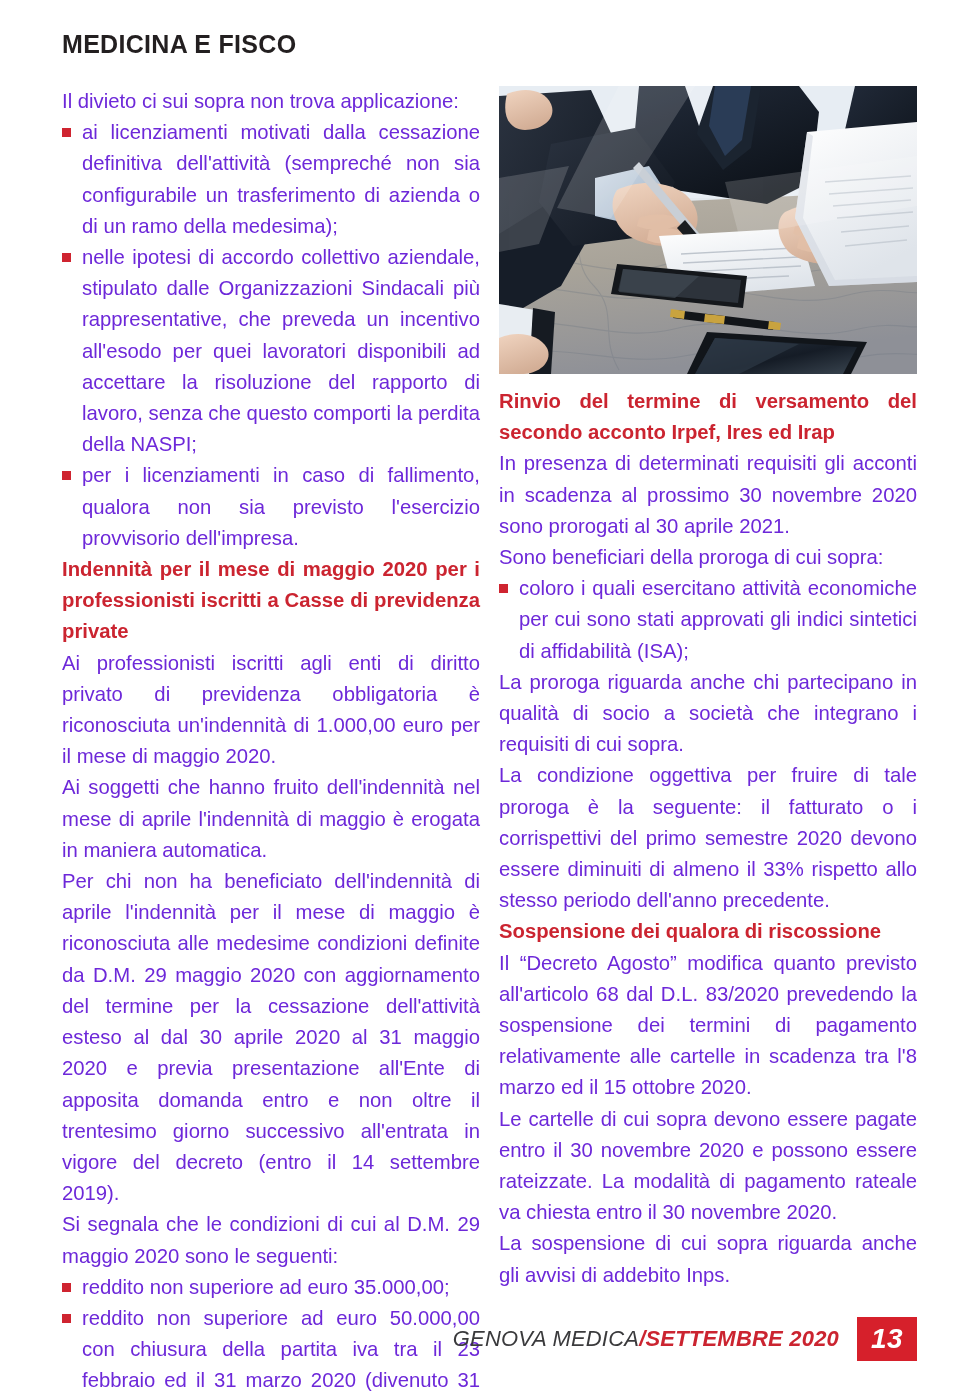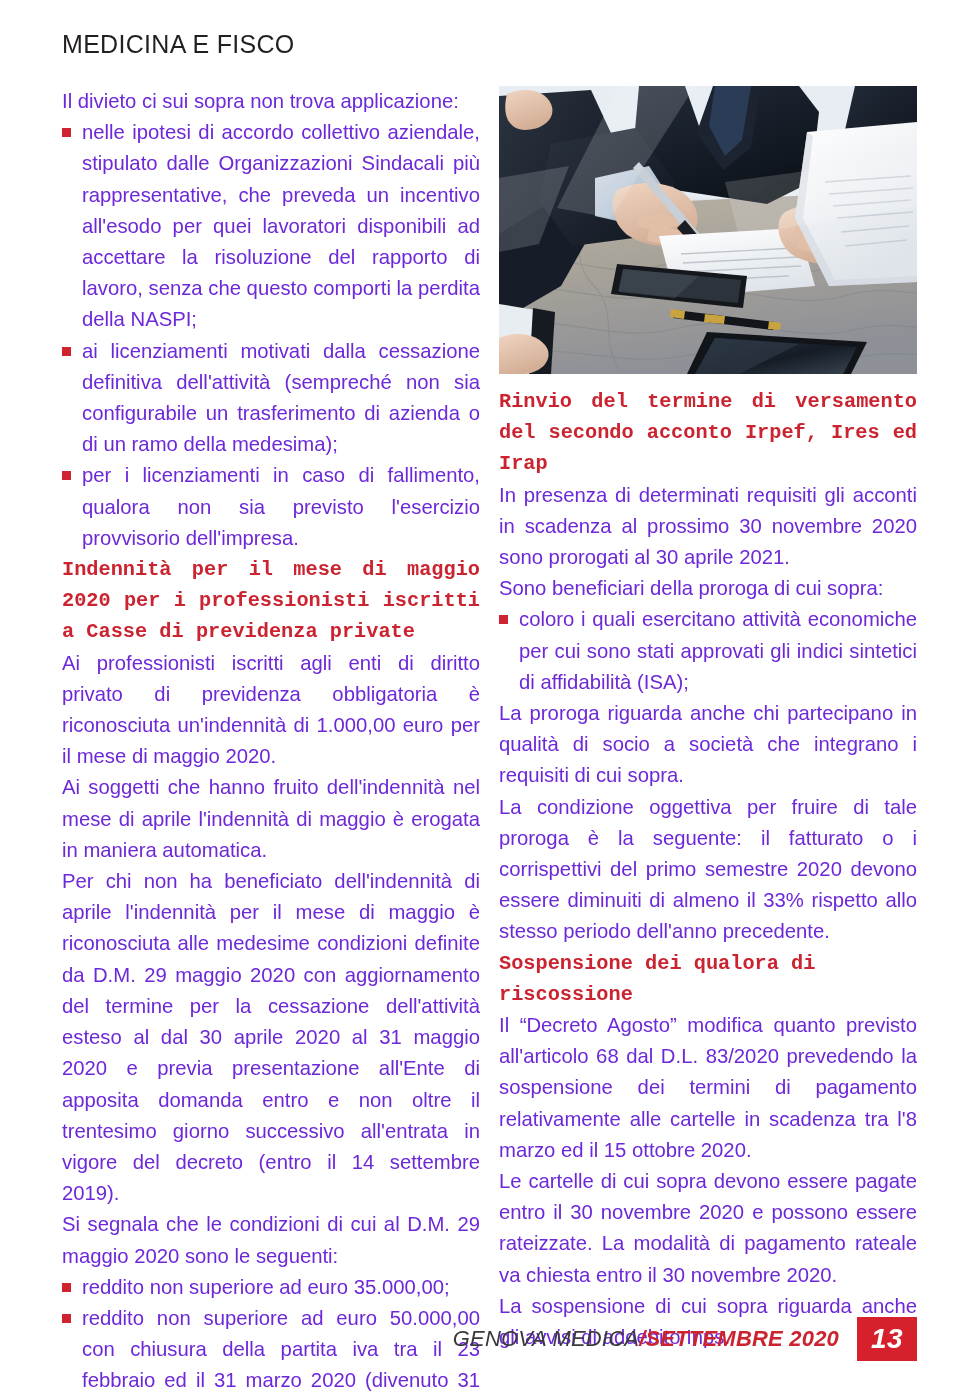--- a/index.html
+++ b/index.html
@@ -22,21 +22,21 @@
     width: 974px;
     height: 1399px;
   }
 
   
   .running-head {
     position: absolute;
     left: 62px;
     top: 30px;
     font-size: 25px;
-    font-weight: 400;
+    font-weight: 700;
     letter-spacing: 0.3px;
     color: #231f20;
   }
 
   
   .columns {
     position: absolute;
     left: 62px;
     top: 86px;
     width: 855px;
@@ -76,21 +76,20 @@
   }
 
   h2.section {
     margin: 0;
     font-size: 20.3px;
     line-height: 31.2px;
     font-weight: 700;
     color: #cb2430;
     text-align: justify;
     text-justify: inter-word;
-    font-family: Liberation Mono, monospace;
   }
   h2.section.nojust { text-align: left; }
 
   .gap-before { margin-top: 31px; }
 
   
   .photo {
     position: absolute;
     left: 437px;
     top: 0px;
@@ -151,26 +150,26 @@
   <div class="running-head">MEDICINA E FISCO</div>
 
   <div class="columns">
 
     <div class="col col-left">
 
       <p class="body nojust">Il divieto ci sui sopra non trova applicazione:</p>
 
       <p class="body bullet">
         <span class="sq"></span>
+        <span>ai licenziamenti motivati dalla cessazione definitiva dell'attività (sempreché non sia configurabile un trasferimento di azienda o di un ramo della medesima);</span>
+      </p>
+
+      <p class="body bullet">
+        <span class="sq"></span>
         <span>nelle ipotesi di accordo collettivo aziendale, stipulato dalle Organizzazioni Sindacali più rappresentative, che preveda un incentivo all'esodo per quei lavoratori disponibili ad accettare la risoluzione del rapporto di lavoro, senza che questo comporti la perdita della NASPI;</span>
-      </p>
-
-      <p class="body bullet">
-        <span class="sq"></span>
-        <span>ai licenziamenti motivati dalla cessazione definitiva dell'attività (sempreché non sia configurabile un trasferimento di azienda o di un ramo della medesima);</span>
       </p>
 
       <p class="body bullet">
         <span class="sq"></span>
         <span>per i licenziamenti in caso di fallimento, qualora non sia previsto l'esercizio provvisorio dell'impresa.</span>
       </p>
 
       <h2 class="section gap-before">Indennità per il mese di maggio 2020 per i professionisti iscritti a Casse di previdenza private</h2>
 
       <p class="body">Ai professionisti iscritti agli enti di diritto privato di previdenza obbligatoria è riconosciuta un'indennità di 1.000,00 euro per il mese di maggio 2020.</p>

